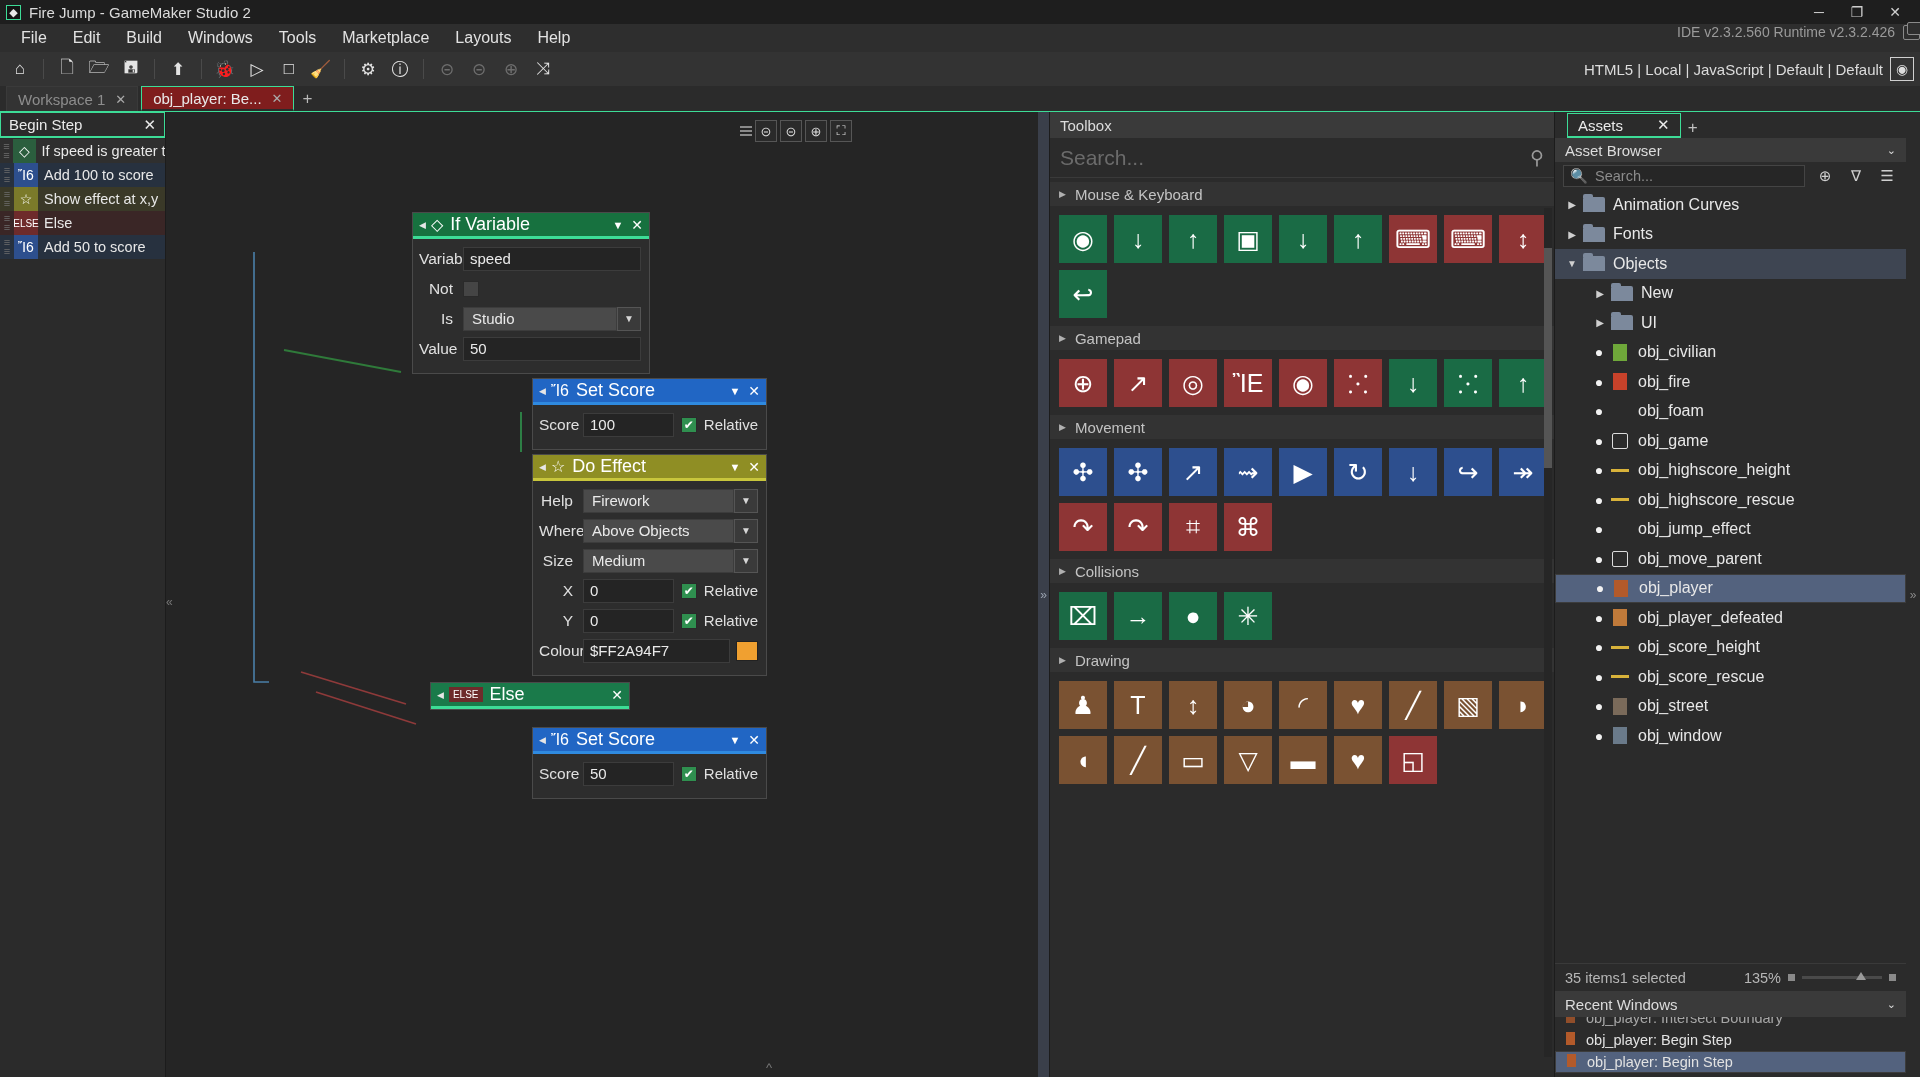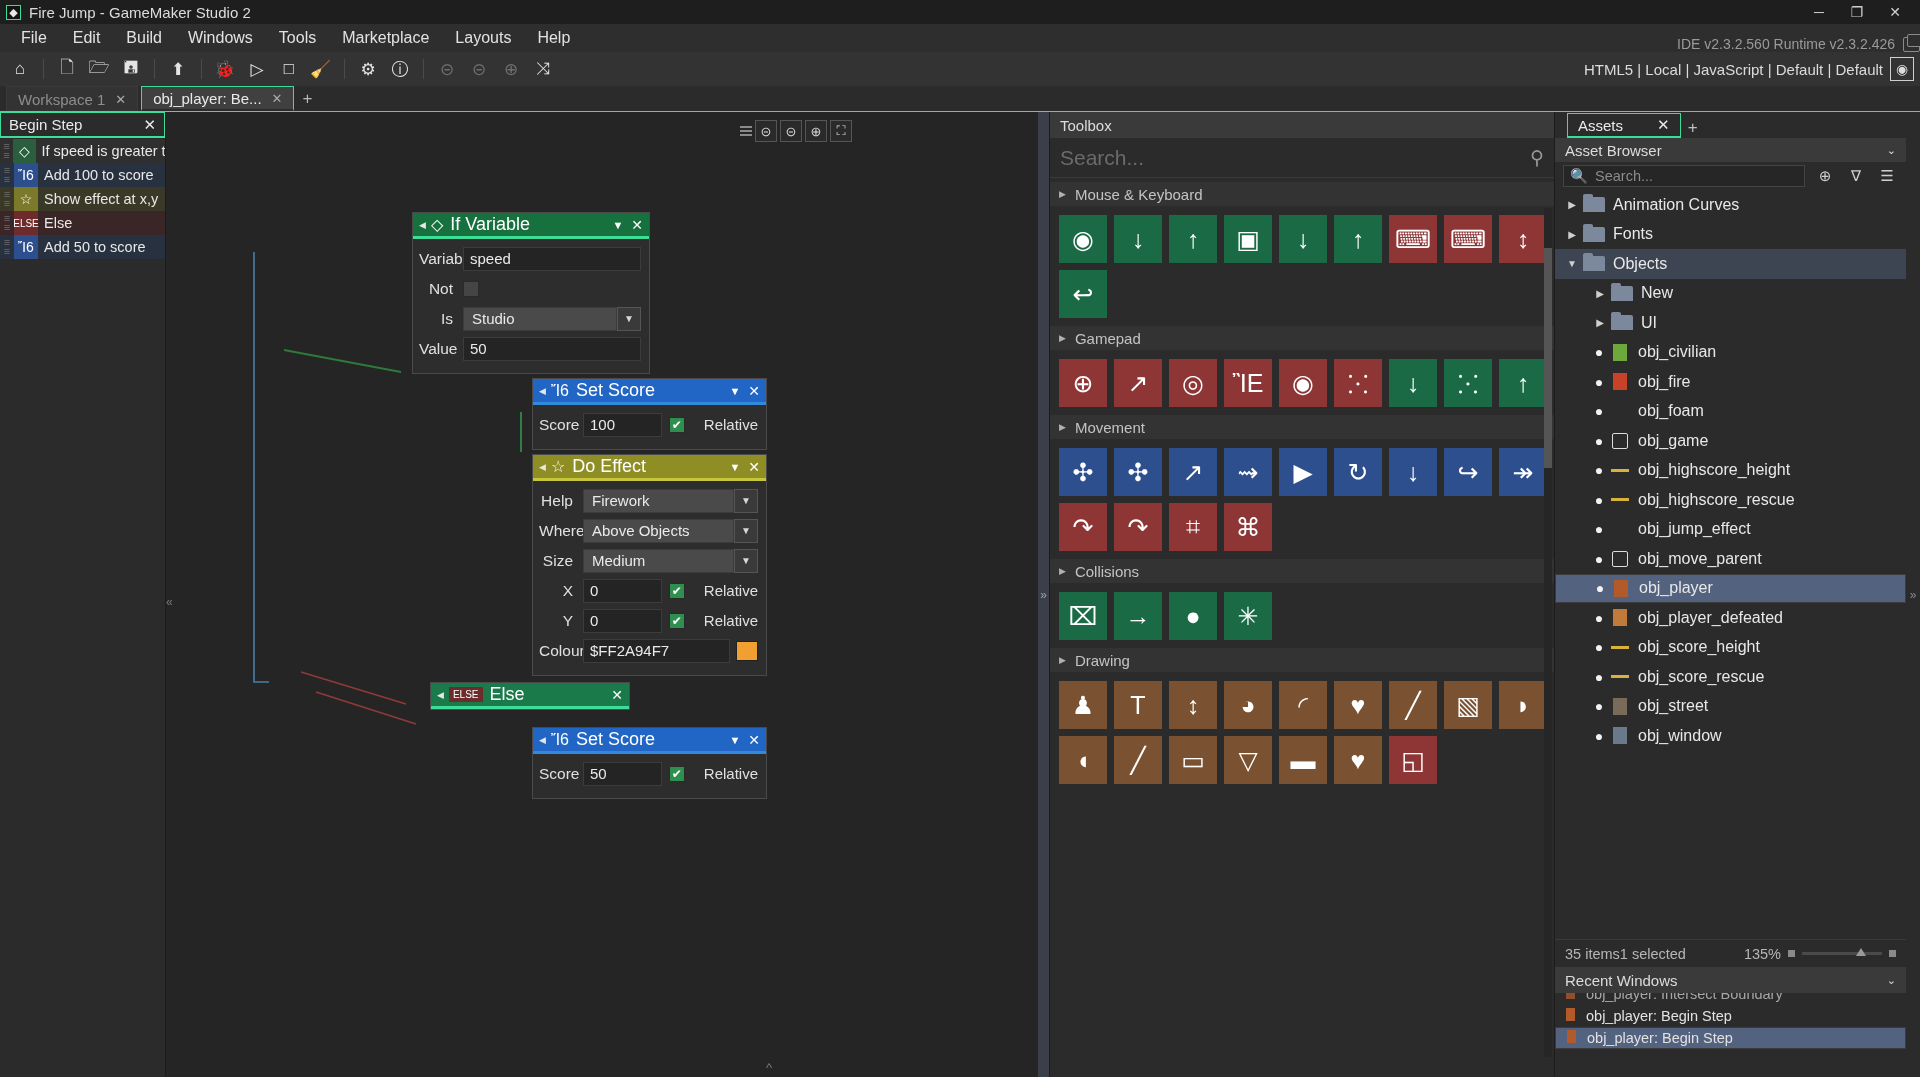--- a/index.html
+++ b/index.html
@@ -12,39 +12,39 @@
   }
   
   .titlebar { height:24px; background:#1e1e1e; display:flex; align-items:center; padding:0 6px; }
   .tb-logo { width:15px;height:15px;border:1px solid #3ddc97; margin-right:8px;
      display:flex;align-items:center;justify-content:center;font-size:11px;color:#e8e8e8;background:#141414;}
   .tb-title { font-size:15px; color:#dcdcdc; }
   .tb-winbtns { margin-left:auto; display:flex; }
   .tb-winbtns div { width:38px;height:24px;display:flex;align-items:center;justify-content:center;
      font-size:14px;color:#cfcfcf;}
   
-  .menubar { height:28px; background:#2e2e2e; display:flex; align-items:flex-end; padding-left:8px; }
+  .menubar { height:28px; background:#2e2e2e; display:flex; align-items:flex-start; padding-left:8px; }
   .menubar .mi { padding:0 13px; font-size:16px; color:#e2e2e2; line-height:28px; }
   .menubar .ver { margin-left:auto; font-size:14px; color:#9a9a9a; padding-right:0; display:flex; align-items:center; gap:8px;}
   .ver-icon { width:17px;height:15px;border:1.5px solid #8a8a8a;border-radius:2px;position:relative;}
   .ver-icon:after{content:"";position:absolute;left:3px;top:-4px;width:13px;height:11px;border:1.5px solid #8a8a8a;
      border-radius:2px;background:#2e2e2e;}
   
   .toolbar { height:34px; background:#333333; display:flex; align-items:center; padding-left:4px; }
   .tbtn { width:28px;height:26px;margin:0 2px;display:flex;align-items:center;justify-content:center;
      color:#e4e4e4; font-size:17px; }
   .tbtn.dim { color:#6e6e6e; }
   .tsep { width:1px; height:20px; background:#4a4a4a; margin:0 7px; }
   .target { margin-left:auto; display:flex;align-items:center;gap:7px;padding-right:6px;font-size:15px;color:#dcdcdc;}
   .target-icon{width:24px;height:24px;border:1.5px solid #cfcfcf;display:flex;align-items:center;justify-content:center;font-size:14px;}
   
   .tabbar { height:26px; background:#2b2b2b; display:flex; align-items:flex-end; padding-left:6px; border-bottom:1px solid #3ddc97;}
   .tab { height:25px;display:flex;align-items:center;gap:10px;padding:0 11px;font-size:15px;
      background:#333;color:#8d8d8d;border:1px solid #3a3a3a;border-bottom:none;margin-right:3px;}
-  .tab.active { background:#404040;color:#e9e9e9;border:1px solid #3ddc97;border-bottom:2px solid #2b2b2b;}
+  .tab.active { background:#7f1d1d;color:#e9e9e9;border:1px solid #3ddc97;border-bottom:2px solid #2b2b2b;}
   .tab .x { font-size:13px;color:#aaa; }
   .tabplus{width:20px;text-align:center;color:#b9b9b9;font-size:17px;padding-bottom:2px;}
   
   .main { position:absolute; top:112px; left:0; right:0; bottom:0; display:flex; }
   
   .evpanel { width:166px; background:#2b2b2b; border-right:1px solid #1c1c1c; position:relative;}
   .ev-header { height:26px;background:#2b2b2b;display:flex;align-items:center;justify-content:space-between;
      padding:0 8px; border:1px solid #3ddc97; border-bottom:2px solid #3ddc97; font-size:15px;color:#eaeaea;}
   .ev-list { padding-top:1px; }
   .ev-row { height:24px; display:flex; align-items:center; font-size:14.5px; color:#e8e8e8; }
@@ -71,21 +71,21 @@
   .row .lbl { width:44px; text-align:right; padding-right:10px; font-size:15.5px; color:#e0e0e0; }
   .fld { flex:1; height:24px; background:#242424; border:1px solid #3c3c3c; color:#eaeaea;
      font-size:15px; display:flex; align-items:center; padding:0 6px; }
   .sel { flex:1; height:24px; background:#4a4a4a; border:1px solid #3c3c3c; color:#eaeaea;
      font-size:15px; display:flex; align-items:center; padding:0 8px; position:relative;}
   .selarrow{ width:24px;height:24px;background:#3a3a3a;border:1px solid #555;display:flex;
      align-items:center;justify-content:center;font-size:10px;color:#d6d6d6;}
   .chk { width:16px;height:16px;background:#2f8f4f;border:1px solid #2a2a2a;display:flex;
      align-items:center;justify-content:center;color:#fff;font-size:12px;}
   .chk.off { background:#454545; }
-  .relbl{ font-size:15px;color:#e0e0e0;padding-left:19px;}
+  .relbl{ font-size:15px;color:#e0e0e0;padding-left:7px;}
   .swatch{width:22px;height:20px;border:1px solid #222;}
   
   .toolbox { width:505px; background:#2b2b2b; border-left:1px solid #1c1c1c; display:flex; flex-direction:column;}
   .tbx-hd { height:26px; background:#3a3a3a; display:flex; align-items:center; padding:0 10px;
      font-size:15px; color:#dcdcdc; }
   .tbx-search{ height:40px; display:flex; align-items:center; padding:0 10px; position:relative;
      border-bottom:1px solid #3a3a3a; }
   .tbx-search span{ font-size:21px; color:#6b6b6b;}
   .tbx-search .mag{ margin-left:auto; font-size:19px; color:#9a9a9a;}
   .tbx-scroll{ flex:1; overflow:hidden; position:relative; }
@@ -643,21 +643,21 @@
         <span class="zs-track">
             <i class="zs-thumb"></i>
           </span>
         <span class="zs-sq"></span>
       </div>
     </div>
     <div class="recent-hd">
       <span>Recent Windows</span>
       <span class="cv">⌄</span>
     </div>
-    <div id="recent" style="position:relative;height:84px;overflow:hidden">
+    <div id="recent" style="position:relative;height:60px;overflow:hidden">
         <div class="rw cut" style="margin-top: -10px;">
           <span class="ri"><i style="display:inline-block;width:9px;height:13px;background:#b35a2a"></i></span>
           <span>obj_player: Intersect Boundary</span>
         </div>
         <div class="rw">
           <span class="ri"><i style="display:inline-block;width:9px;height:13px;background:#b35a2a"></i></span>
           <span>obj_player: Begin Step</span>
         </div>
         <div class="rw sel">
           <span class="ri"><i style="display:inline-block;width:9px;height:13px;background:#b35a2a"></i></span>

